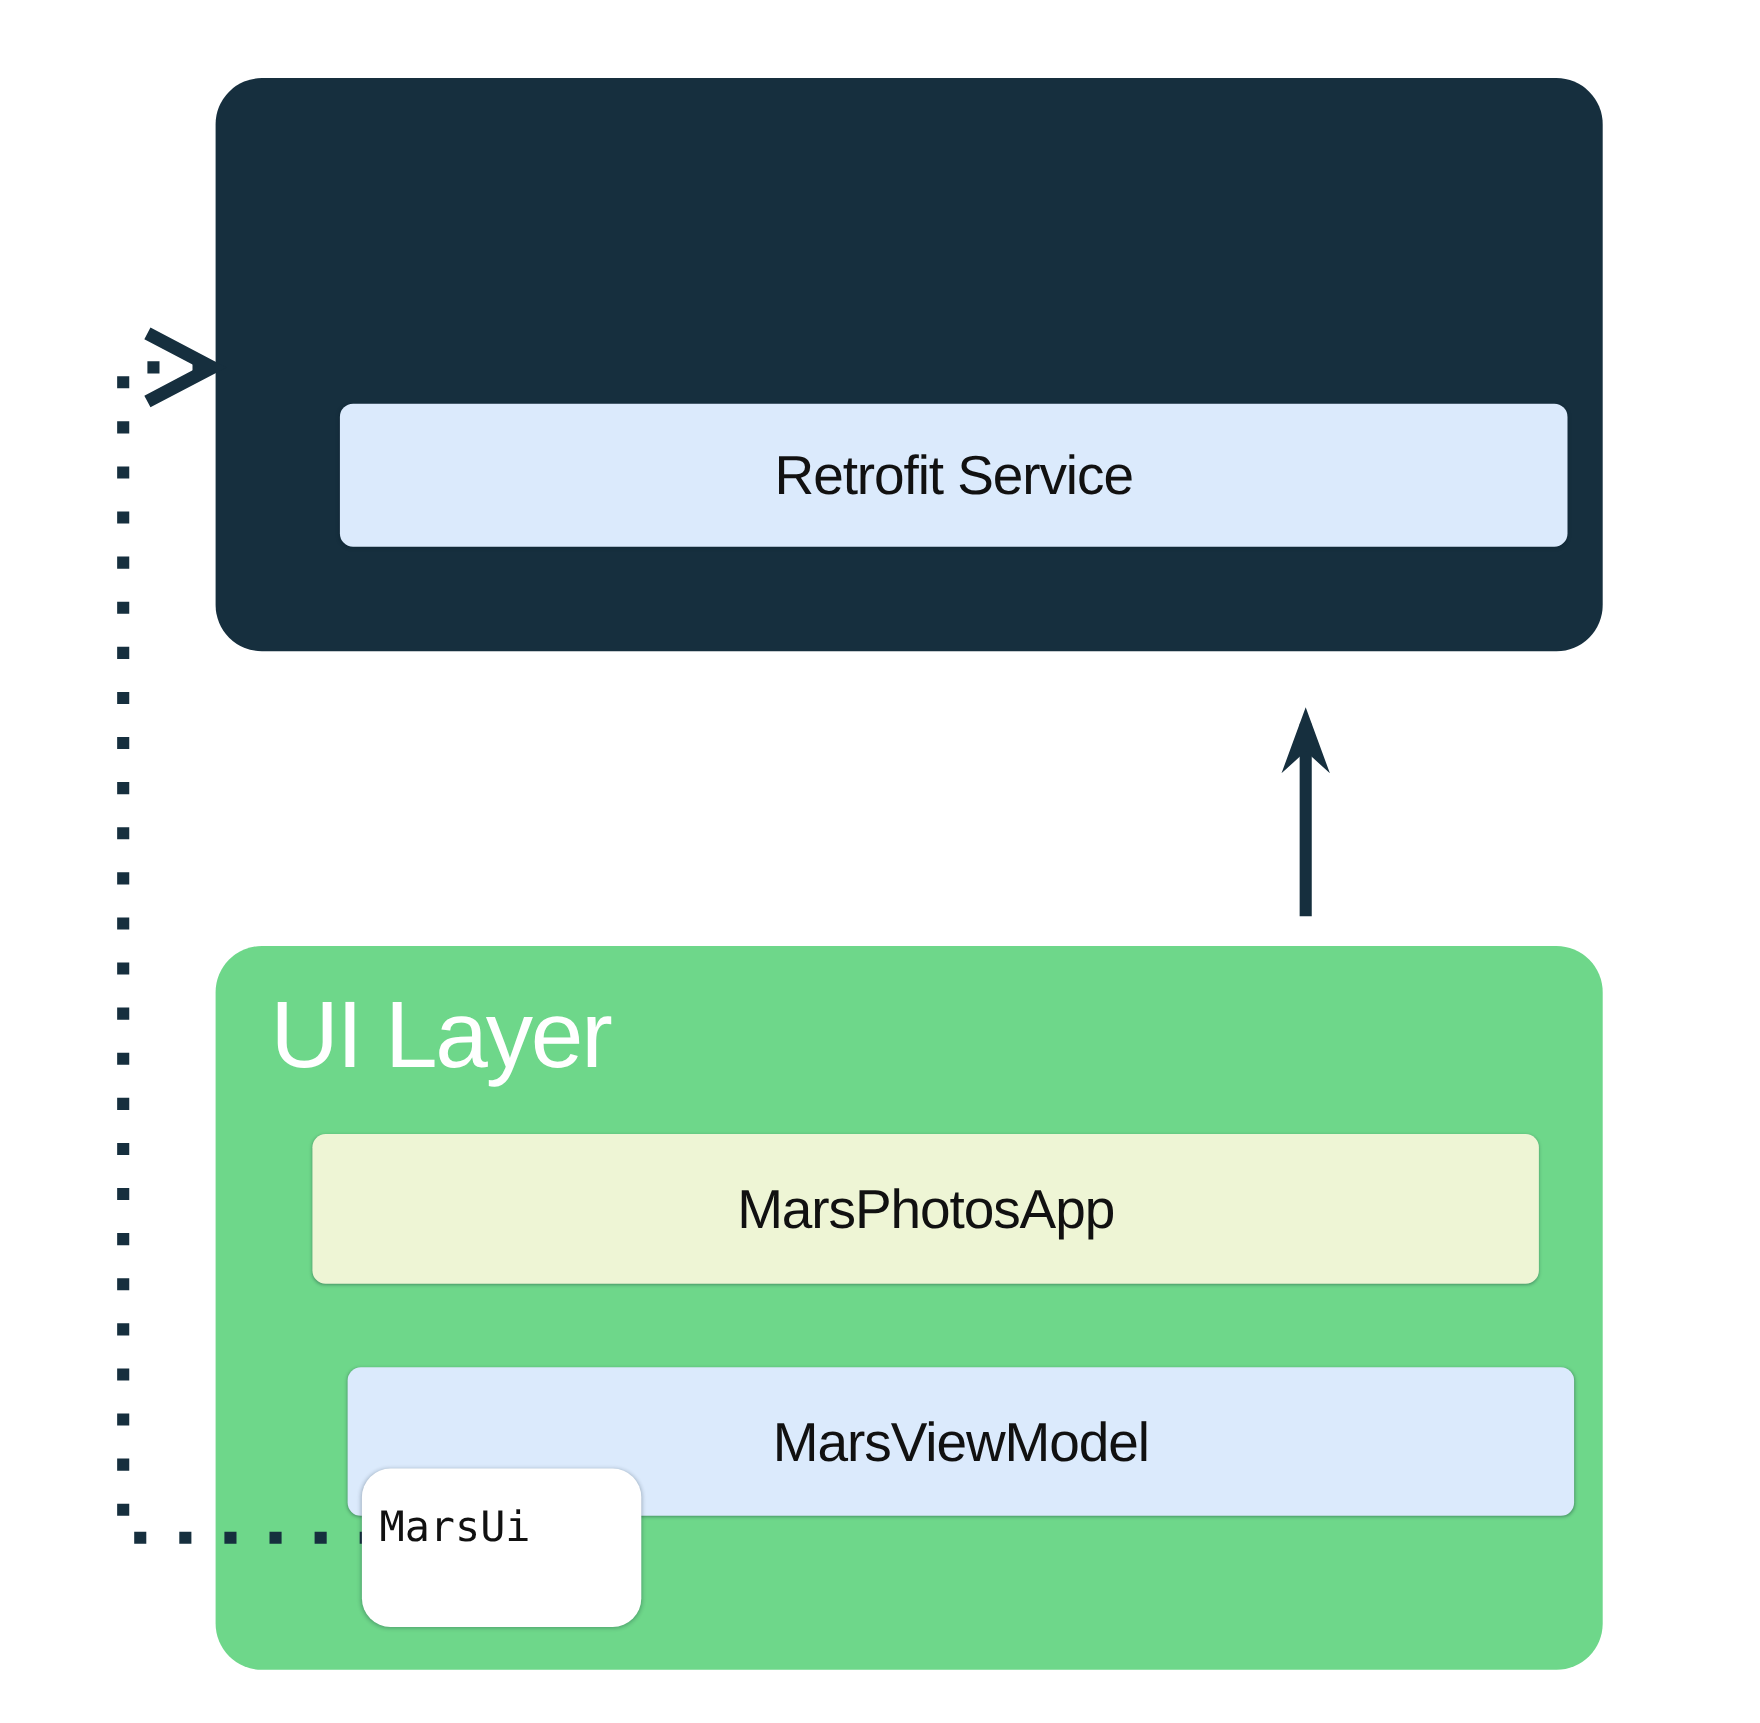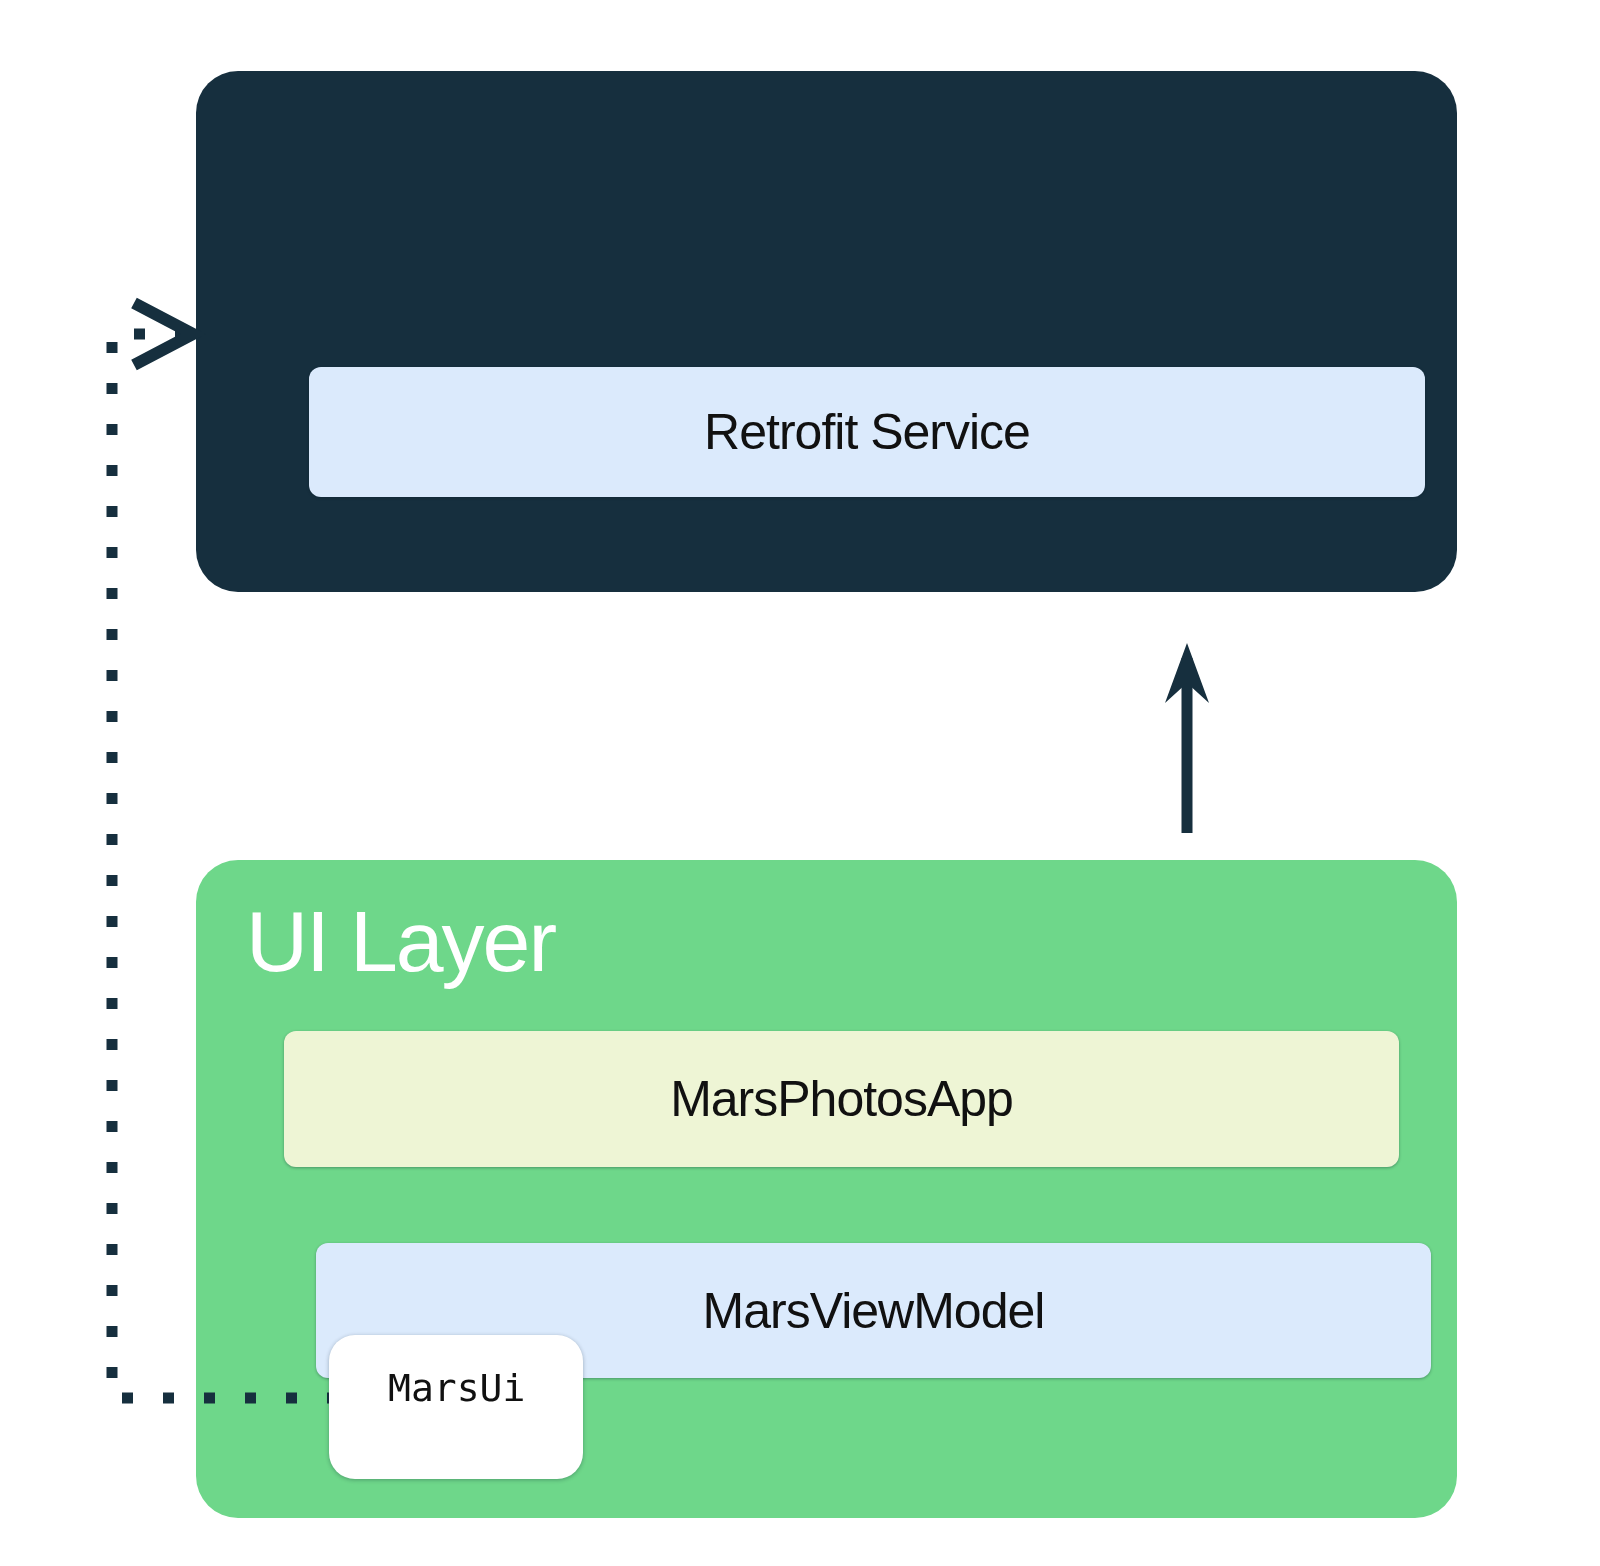--- a/index.html
+++ b/index.html
@@ -49,21 +49,21 @@
     white-space:nowrap;
   }
   .box-retrofit{left:113px;top:296px;width:1116px;height:130px;background:var(--light-blue);}
   .box-app{left:88px;top:171px;width:1115px;height:136px;background:var(--pale-yellow);}
   .box-viewmodel{left:88px;top:383px;width:1115px;height:135px;background:var(--light-blue);margin-left:32px;}
   .chip{
     position:absolute;z-index:6;
     left:133px;top:475px;width:254px;height:144px;
     background:var(--chip-white);border-radius:26px;
     box-shadow:0 1px 4px rgba(8,28,40,.3);
-    padding:26px 0 0 59px;
+    padding:26px 0 0 16px;
   }
   .chip .chip-line{
     font-family:"DejaVu Sans Mono", monospace;
     color:var(--label-text);
     font-size:38px;line-height:55px;white-space:nowrap;
   }
   .overlay{
     position:absolute;left:0;top:0;width:1600px;height:1566px;
     z-index:5;pointer-events:none;
   }

